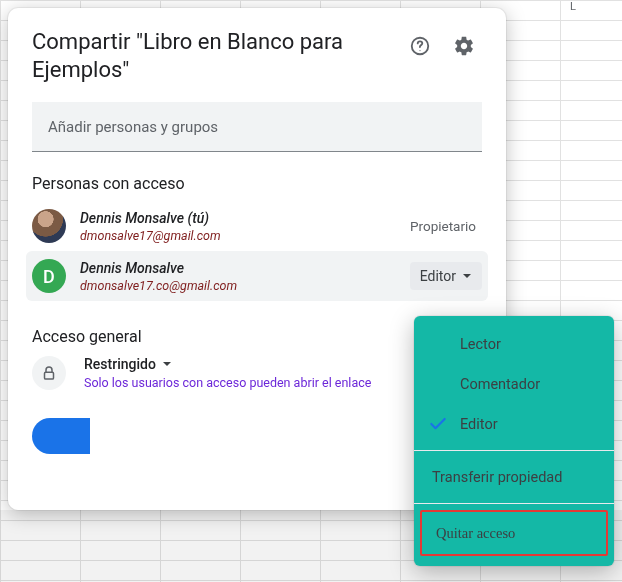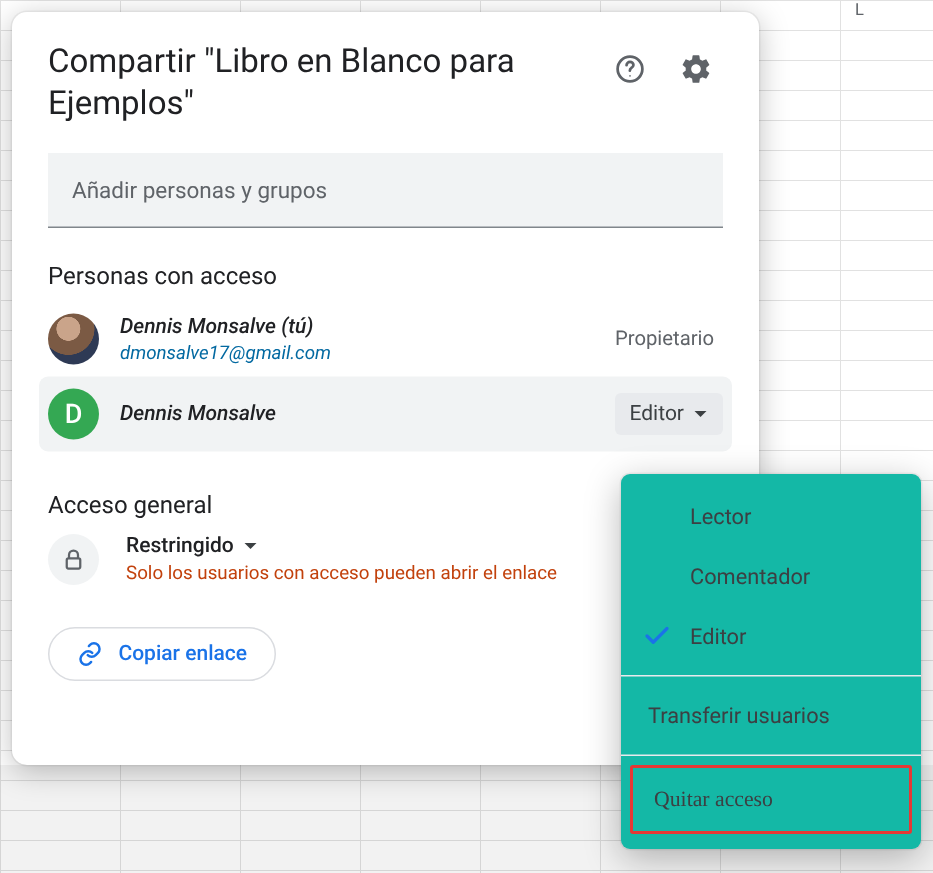--- a/index.html
+++ b/index.html
@@ -107,21 +107,21 @@
     flex: 0 0 auto;
     display: flex; align-items: center; justify-content: center;
     color: #fff; font-size: 18px; font-weight: 500;
   }
   .avatar.photo {
     background: radial-gradient(circle at 40% 30%, #caa48a 0 25%, #7b5a44 26% 55%, #2e3a55 56% 100%);
   }
   .avatar.green { background: #34a853; }
   .p-texts { flex: 1; min-width: 0; font-style: italic; }
   .p-name { font-size: 14px; color: #202124; font-weight: 500; }
-  .p-email { font-size: 12.5px; color: #0369a1; margin-top: 2px; }
+  .p-email { font-size: 12.5px; color: #7f1d1d; margin-top: 2px; }
   .owner-label { color: #5f6368; font-size: 13.5px; margin-right: 6px; }
 
   .role-chip {
     display: flex; align-items: center; gap: 6px;
     background: #e8eaed;
     color: #3c4043;
     font-size: 14px;
     padding: 6px 10px;
     border-radius: 4px;
     cursor: pointer;
@@ -134,21 +134,21 @@
   }
   .lock-circle {
     width: 34px; height: 34px; border-radius: 50%;
     background: #f1f3f4;
     display: flex; align-items: center; justify-content: center;
     color: #5f6368;
   }
   .lock-circle svg { width: 18px; height: 18px; }
   .restricted-line { display: flex; align-items: center; gap: 6px; }
   .restricted-line svg { width: 10px; height: 10px; color: #3c4043; }
-  .gen-desc { font-size: 12.5px; color: #c2410c; margin-top: 3px; }
+  .gen-desc { font-size: 12.5px; color: #6d28d9; margin-top: 3px; }
 
   .footer-row {
     display: flex; align-items: center; justify-content: space-between;
     margin-top: 28px;
   }
   .copy-link {
     display: flex; align-items: center; gap: 10px;
     color: #1a73e8;
     border: 1px solid #dadce0;
     border-radius: 20px;
@@ -236,20 +236,21 @@
       <div class="p-name">Dennis Monsalve (tú)</div>
       <div class="p-email">dmonsalve17@gmail.com</div>
     </div>
     <div class="owner-label">Propietario</div>
   </div>
 
   <div class="person-row hover">
     <div class="avatar green">D</div>
     <div class="p-texts">
       <div class="p-name">Dennis Monsalve</div>
+      <div class="p-email">dmonsalve17.co@gmail.com</div>
     </div>
     <div class="role-chip">
       <span>Editor</span>
       <svg viewBox="0 0 10 10">
           <path d="M1 3 L5 7 L9 3 Z" fill="currentColor"></path>
         </svg>
     </div>
   </div>
 
   <div class="section-title" style="margin-top:26px">Acceso general</div>
@@ -266,47 +267,40 @@
         <span style="font-weight:500;color:#202124">Restringido</span>
         <svg viewBox="0 0 10 10">
             <path d="M1 3 L5 7 L9 3 Z" fill="currentColor"></path>
           </svg>
       </div>
       <div class="gen-desc">Solo los usuarios con acceso pueden abrir el enlace</div>
     </div>
   </div>
 
   <div class="footer-row">
-    <div class="copy-link">
-      <svg viewBox="0 0 24 24" fill="none" stroke="currentColor" stroke-width="2.2" stroke-linecap="round">
-          <path d="M10 13a5 5 0 0 0 7.07 0l2-2a5 5 0 0 0-7.07-7.07l-1 1"></path>
-          <path d="M14 11a5 5 0 0 0-7.07 0l-2 2a5 5 0 0 0 7.07 7.07l1-1"></path>
-        </svg>
-      <span>Copiar enlace</span>
-    </div>
     <div class="done-peek"></div>
   </div>
 </div>
 
 <div class="menu">
   <div class="menu-item">
     <span>Lector</span>
   </div>
   <div class="menu-item">
     <span>Comentador</span>
   </div>
   <div class="menu-item">
     <svg class="check" viewBox="0 0 24 24" fill="none" stroke="currentColor" stroke-width="2.6" stroke-linecap="round" stroke-linejoin="round">
         <polyline points="4 12 9 17 20 6"></polyline>
       </svg>
     <span>Editor</span>
   </div>
   <div class="menu-sep"></div>
   <div class="menu-item no-indent">
-    <span>Transferir usuarios</span>
+    <span>Transferir propiedad</span>
   </div>
   <div class="menu-sep"></div>
   <div class="highlight-box">
     <div class="menu-item">
       <span>Quitar acceso</span>
     </div>
   </div>
 </div>
 
 </body></html>

